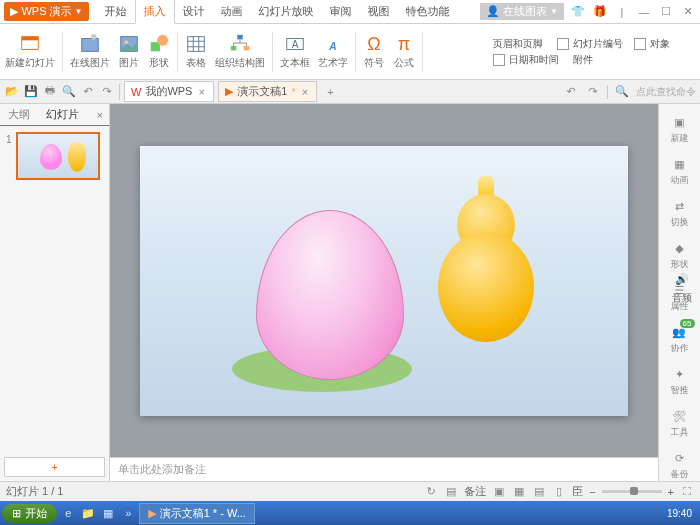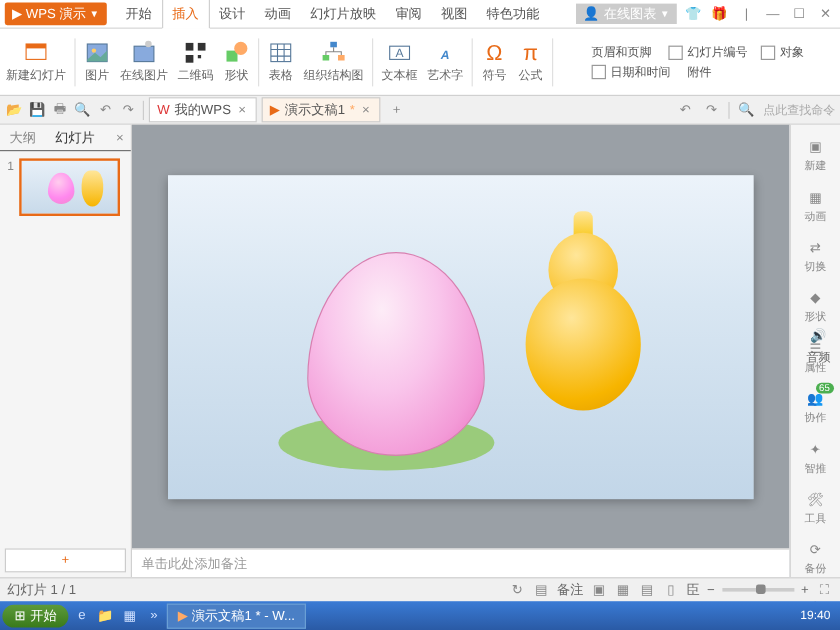--- a/index.html
+++ b/index.html
@@ -121,46 +121,35 @@
           <rect x="3" y="4" width="18" height="14" fill="#fff" stroke="#e86a17"></rect>
           <rect x="3" y="4" width="18" height="4" fill="#e86a17"></rect>
         </svg>
       </div>
       <div class="rlabel">新建幻灯片</div>
     </div>
   <div class="rsep"></div>
   <div class="rgroup">
       <div class="ricon">
         <svg viewBox="0 0 24 24">
+          <rect x="3" y="6" width="18" height="14" fill="#8ad" stroke="#579"></rect>
+          <circle cx="16" cy="4" r="3" fill="#ccc"></circle>
+        </svg>
+      </div>
+      <div class="rlabel">在线图片</div>
+    </div>
+  <div class="rgroup">
+      <div class="ricon">
+        <svg viewBox="0 0 24 24">
           <rect x="3" y="4" width="18" height="16" fill="#8ad" stroke="#579"></rect>
           <circle cx="9" cy="10" r="2" fill="#fc6"></circle>
           <path d="M3 18 L10 12 L15 16 L21 10 V20 H3Z" fill="#6a9"></path>
         </svg>
       </div>
       <div class="rlabel">图片</div>
-    </div>
-  <div class="rgroup">
-      <div class="ricon">
-        <svg viewBox="0 0 24 24">
-          <rect x="3" y="6" width="18" height="14" fill="#8ad" stroke="#579"></rect>
-          <circle cx="16" cy="4" r="3" fill="#ccc"></circle>
-        </svg>
-      </div>
-      <div class="rlabel">在线图片</div>
-    </div>
-  <div class="rgroup">
-      <div class="ricon">
-        <svg viewBox="0 0 24 24">
-          <rect x="3" y="3" width="7" height="7" fill="#333"></rect>
-          <rect x="14" y="3" width="7" height="7" fill="#333"></rect>
-          <rect x="3" y="14" width="7" height="7" fill="#333"></rect>
-          <rect x="14" y="14" width="3" height="3" fill="#333"></rect>
-        </svg>
-      </div>
-      <div class="rlabel">二维码</div>
     </div>
   <div class="rgroup">
       <div class="ricon">
         <svg viewBox="0 0 24 24">
           <rect x="3" y="10" width="10" height="10" fill="#6c6"></rect>
           <circle cx="16" cy="8" r="6" fill="#fa6"></circle>
         </svg>
       </div>
       <div class="rlabel">形状</div>
     </div>

